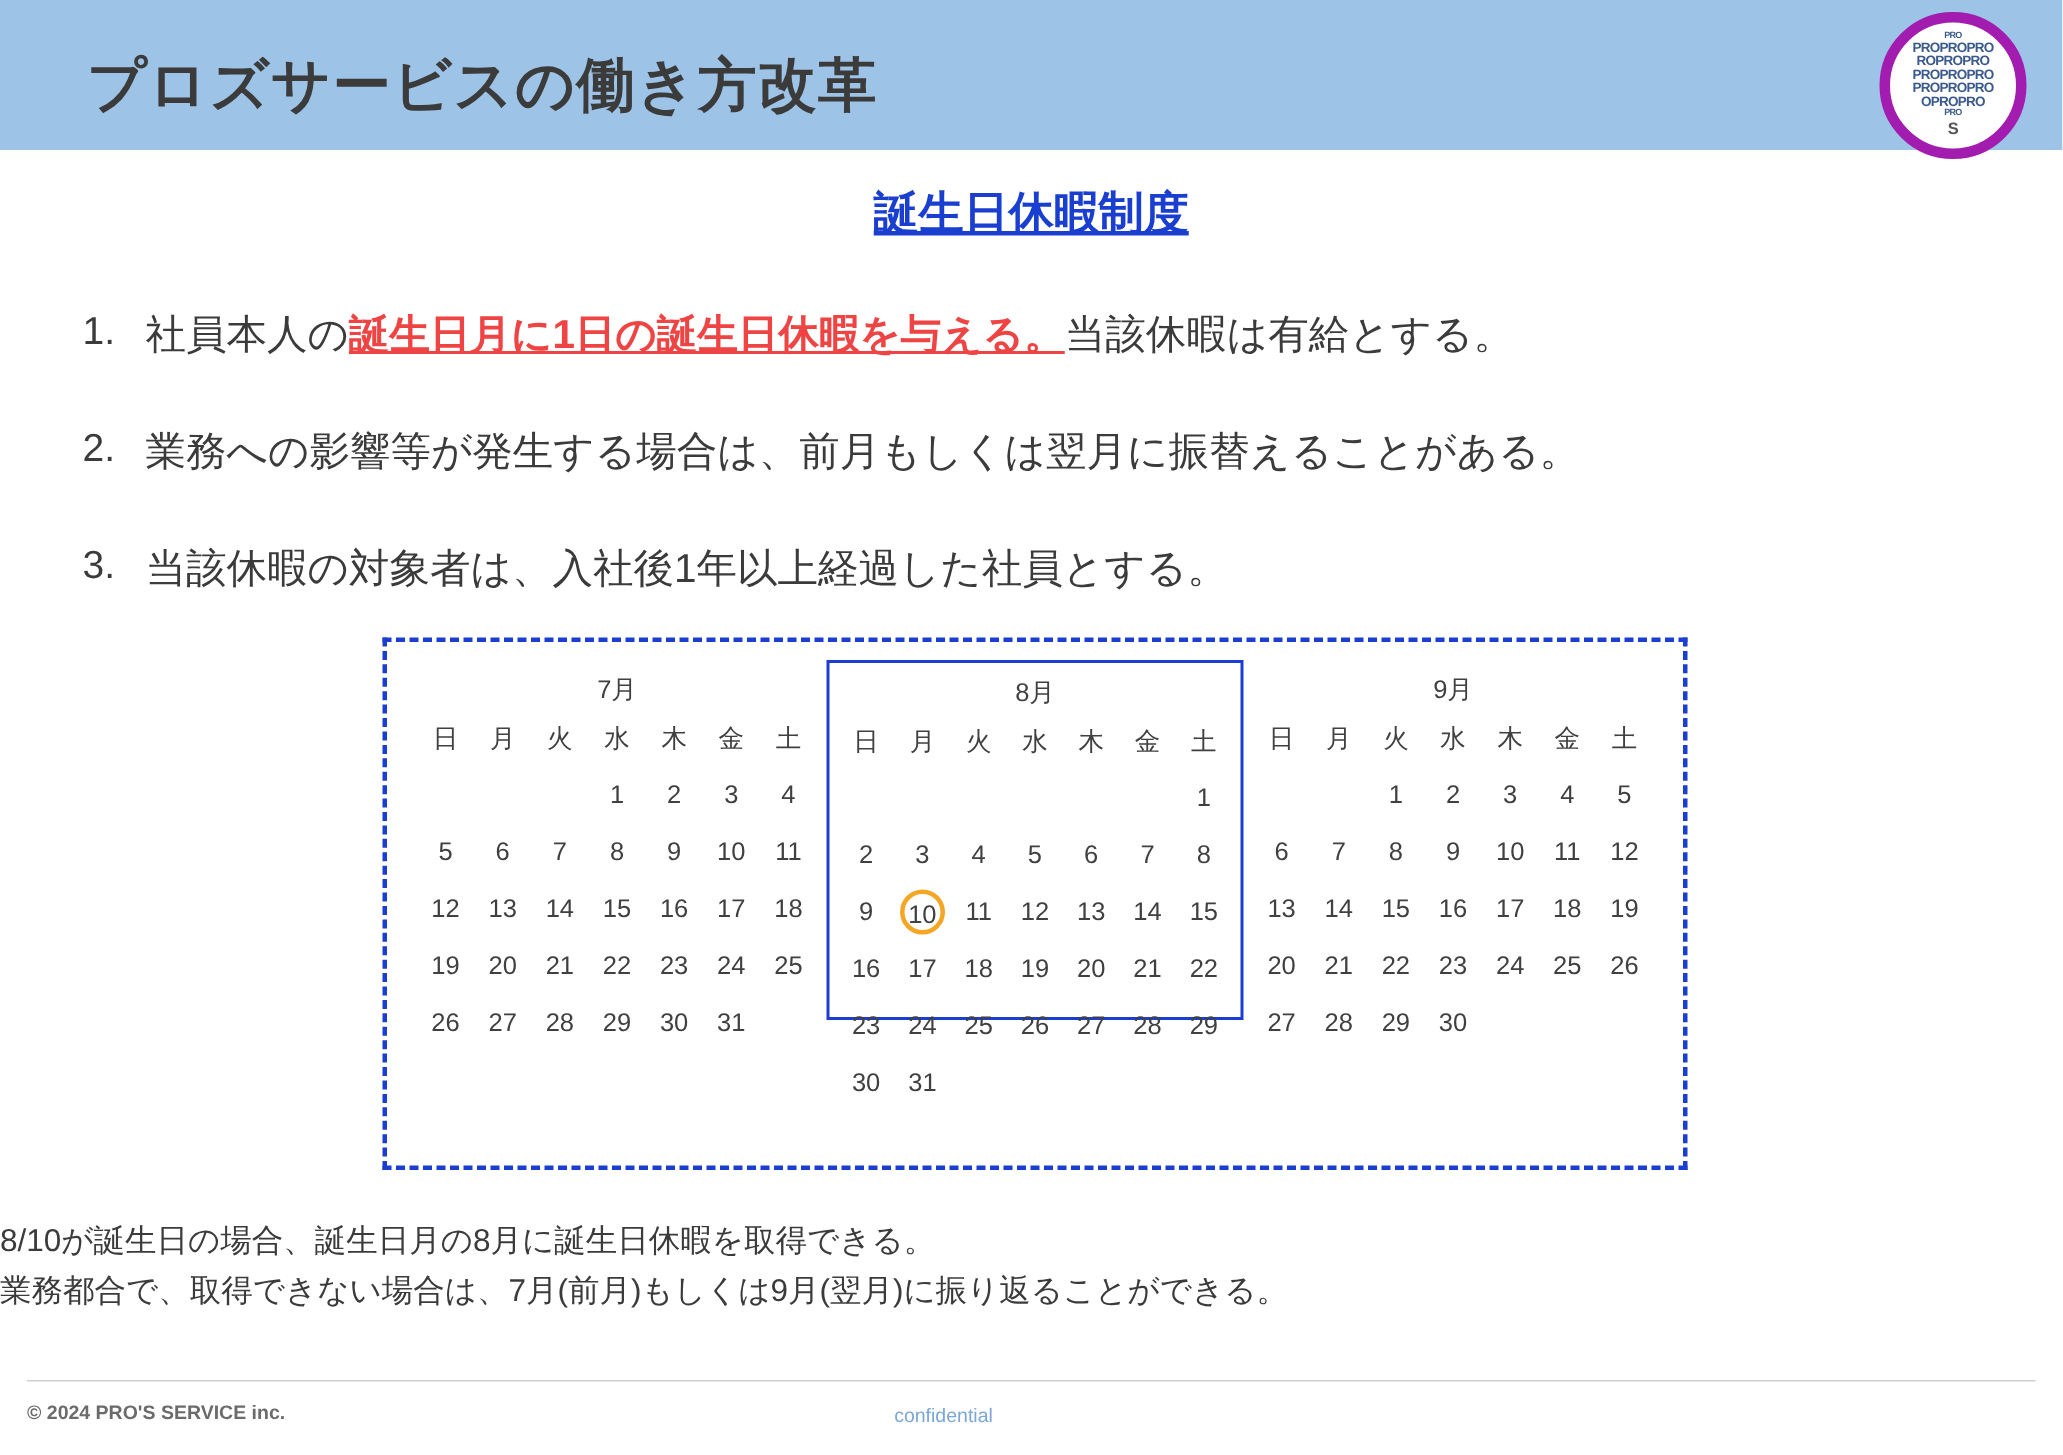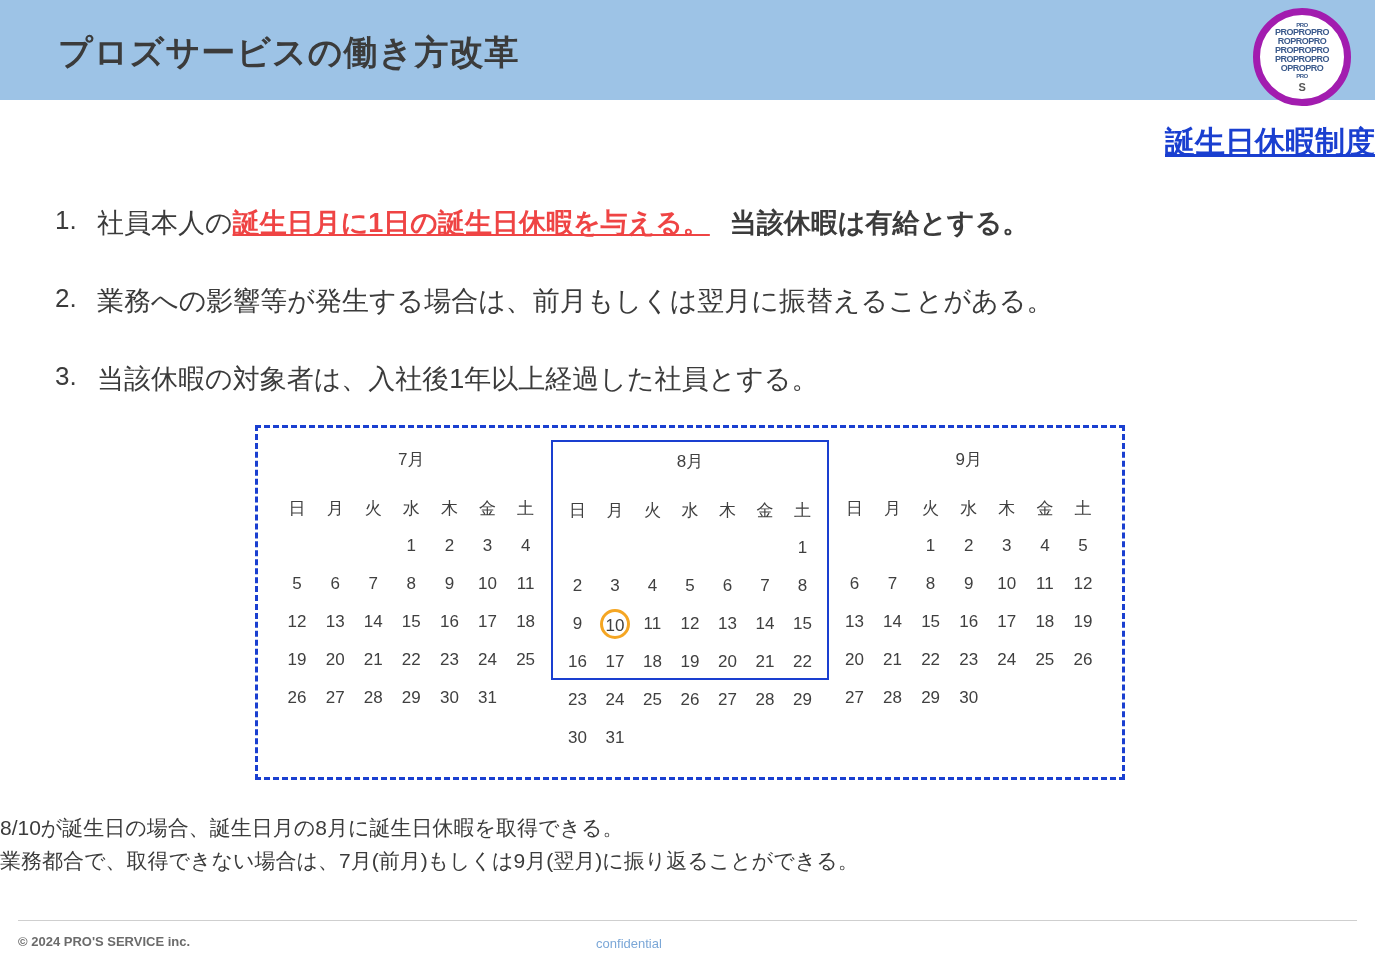--- a/index.html
+++ b/index.html
@@ -20,21 +20,21 @@
     position: absolute;
     left: 0; top: 0;
     width: 1375px;
     height: 100px;
     background: #9dc3e6;
   }
   .header-title {
     position: absolute;
     left: 58px;
     top: 30px;
-    font-size: 34px;
+    font-size: 39px;
     font-weight: bold;
     color: #3b3b3b;
     letter-spacing: 1px;
   }
   .logo {
     position: absolute;
     right: 24px;
     top: 8px;
     width: 84px;
     height: 84px;
@@ -58,21 +58,21 @@
     white-space: nowrap;
   }
   .logo-line.tiny { font-size: 6px; }
   .logo-line.s { font-size: 11px; color: #555; margin-top: 3px;}
 
   
   .doc-title {
     position: absolute;
     left: 0; top: 122px;
     width: 1375px;
-    text-align: right;
+    text-align: center;
     font-size: 30px;
     font-weight: bold;
     color: #1a3fd0;
     text-decoration: underline;
   }
 
   
   .list {
     position: absolute;
     left: 55px;
@@ -91,21 +91,21 @@
     flex: none;
     font-size: 26px;
     color: #3b3b3b;
   }
   .list-text { flex: 1; }
   .hl {
     color: #ef4444;
     font-weight: bold;
     text-decoration: underline;
   }
-  .bold { font-weight: bold; margin-left: 20px; }
+  .bold { font-weight: normal; }
 
   
   .cal-wrap {
     position: absolute;
     left: 255px;
     top: 425px;
     width: 870px;
     height: 355px;
     border: 3px dashed #1a3fd0;
     box-sizing: border-box;
@@ -127,21 +127,21 @@
   }
   .cal.highlight {
     border: 2px solid #1a3fd0;
     background: #ffffff;
     height: 240px;
   }
   .cal-title {
     text-align: center;
     font-size: 17px;
     color: #404040;
-    margin-bottom: 18px;
+    margin-bottom: 2px;
   }
   table.cal-table {
     width: 100%;
     border-collapse: collapse;
   }
   table.cal-table th, table.cal-table td {
     text-align: center;
     font-size: 17px;
     color: #404040;
     height: 38px;

